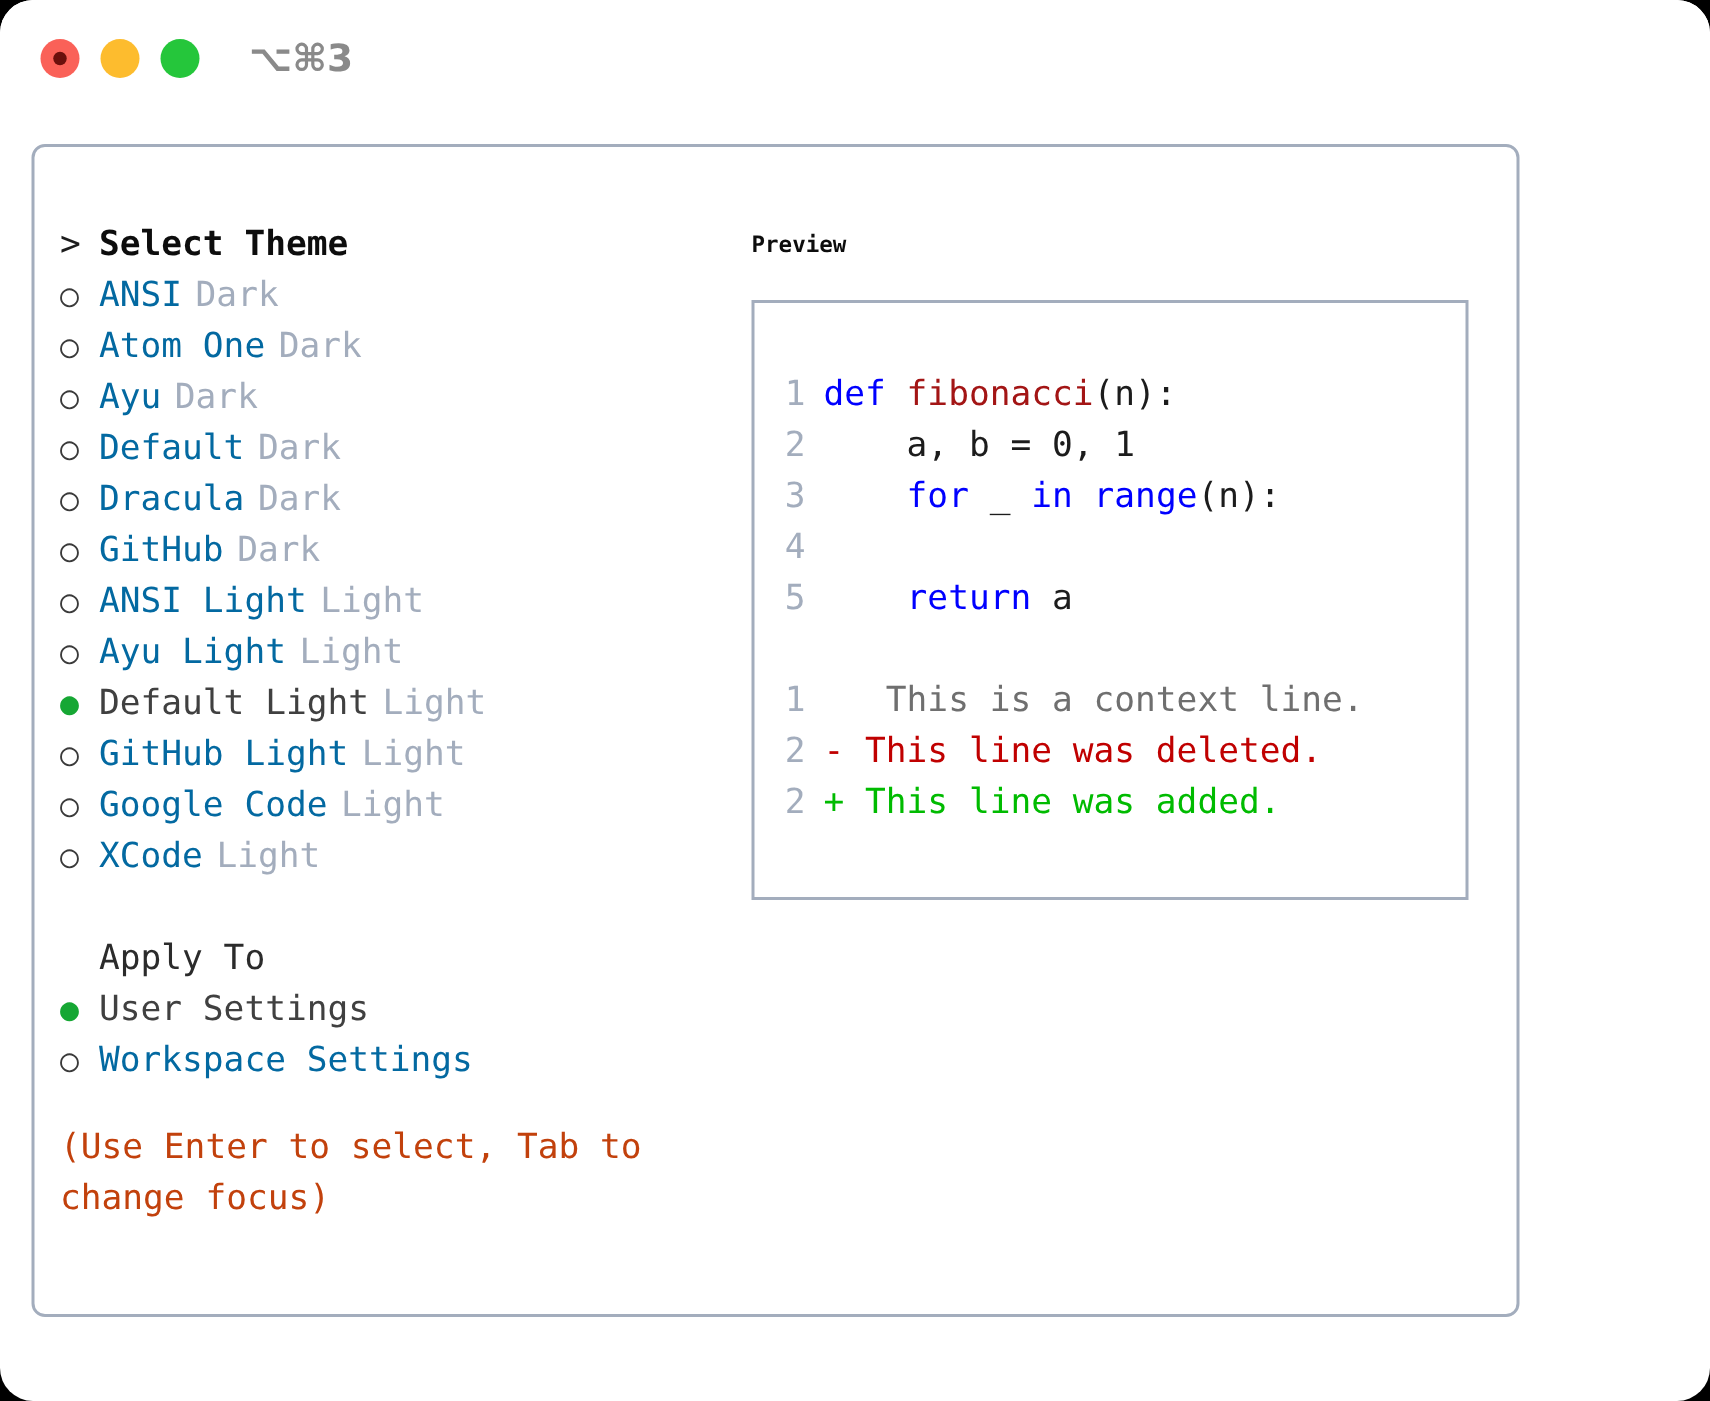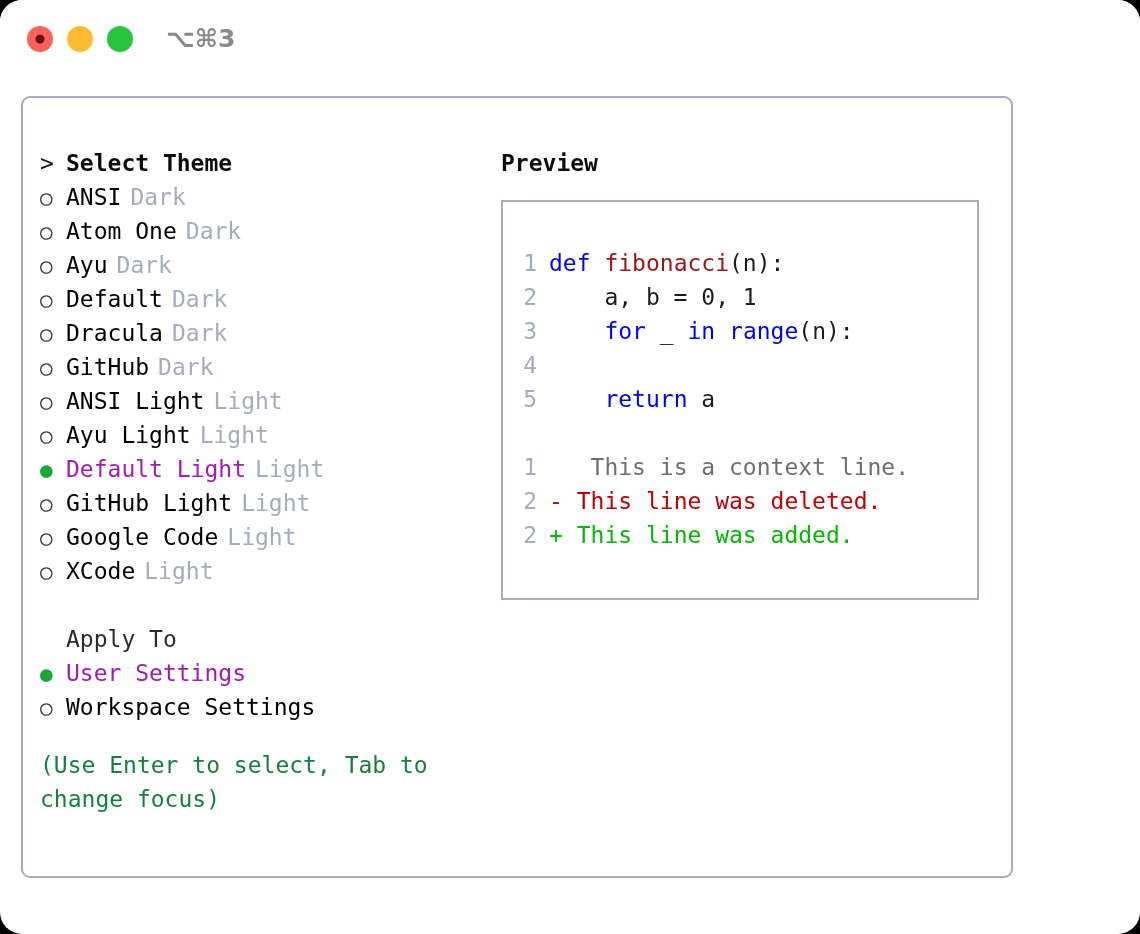--- a/index.html
+++ b/index.html
@@ -121,48 +121,48 @@
     display: inline-block;
     width: 26px;
     flex: 0 0 26px;
     font-size: 21px;
     color: #3a3a3a;
   }
   .bullet.selected {
     color: #16a734;
   }
 
-  .item-label { color: #000000; }
-  .item-label.selected { color: #a21caf; }
+  .item-label { color: #0369a1; }
+  .item-label.selected { color: #404040; }
 
   .item-tag {
     color: #a3adbd;
     padding-left: 9px;
     text-align: right;
   }
 
   .spacer-row { height: 34px; }
 
   .hint {
     margin-top: 24px;
     font-size: 23px;
     line-height: 34px;
-    color: #15803d;
+    color: #c2410c;
     width: 400px;
   }
 
   
   .right-col {
     position: absolute;
     left: 478px;
     top: 48px;
     width: 490px;
   }
   .preview-heading {
-    font-size: 23px;
+    font-size: 15px;
     line-height: 34px;
     font-weight: bold;
     color: #0d0d0d;
     margin-bottom: 20px;
   }
   .preview-box {
     width: 478px;
     height: 400px;
     border: 2px solid #a3adbd;
     background: #ffffff;

